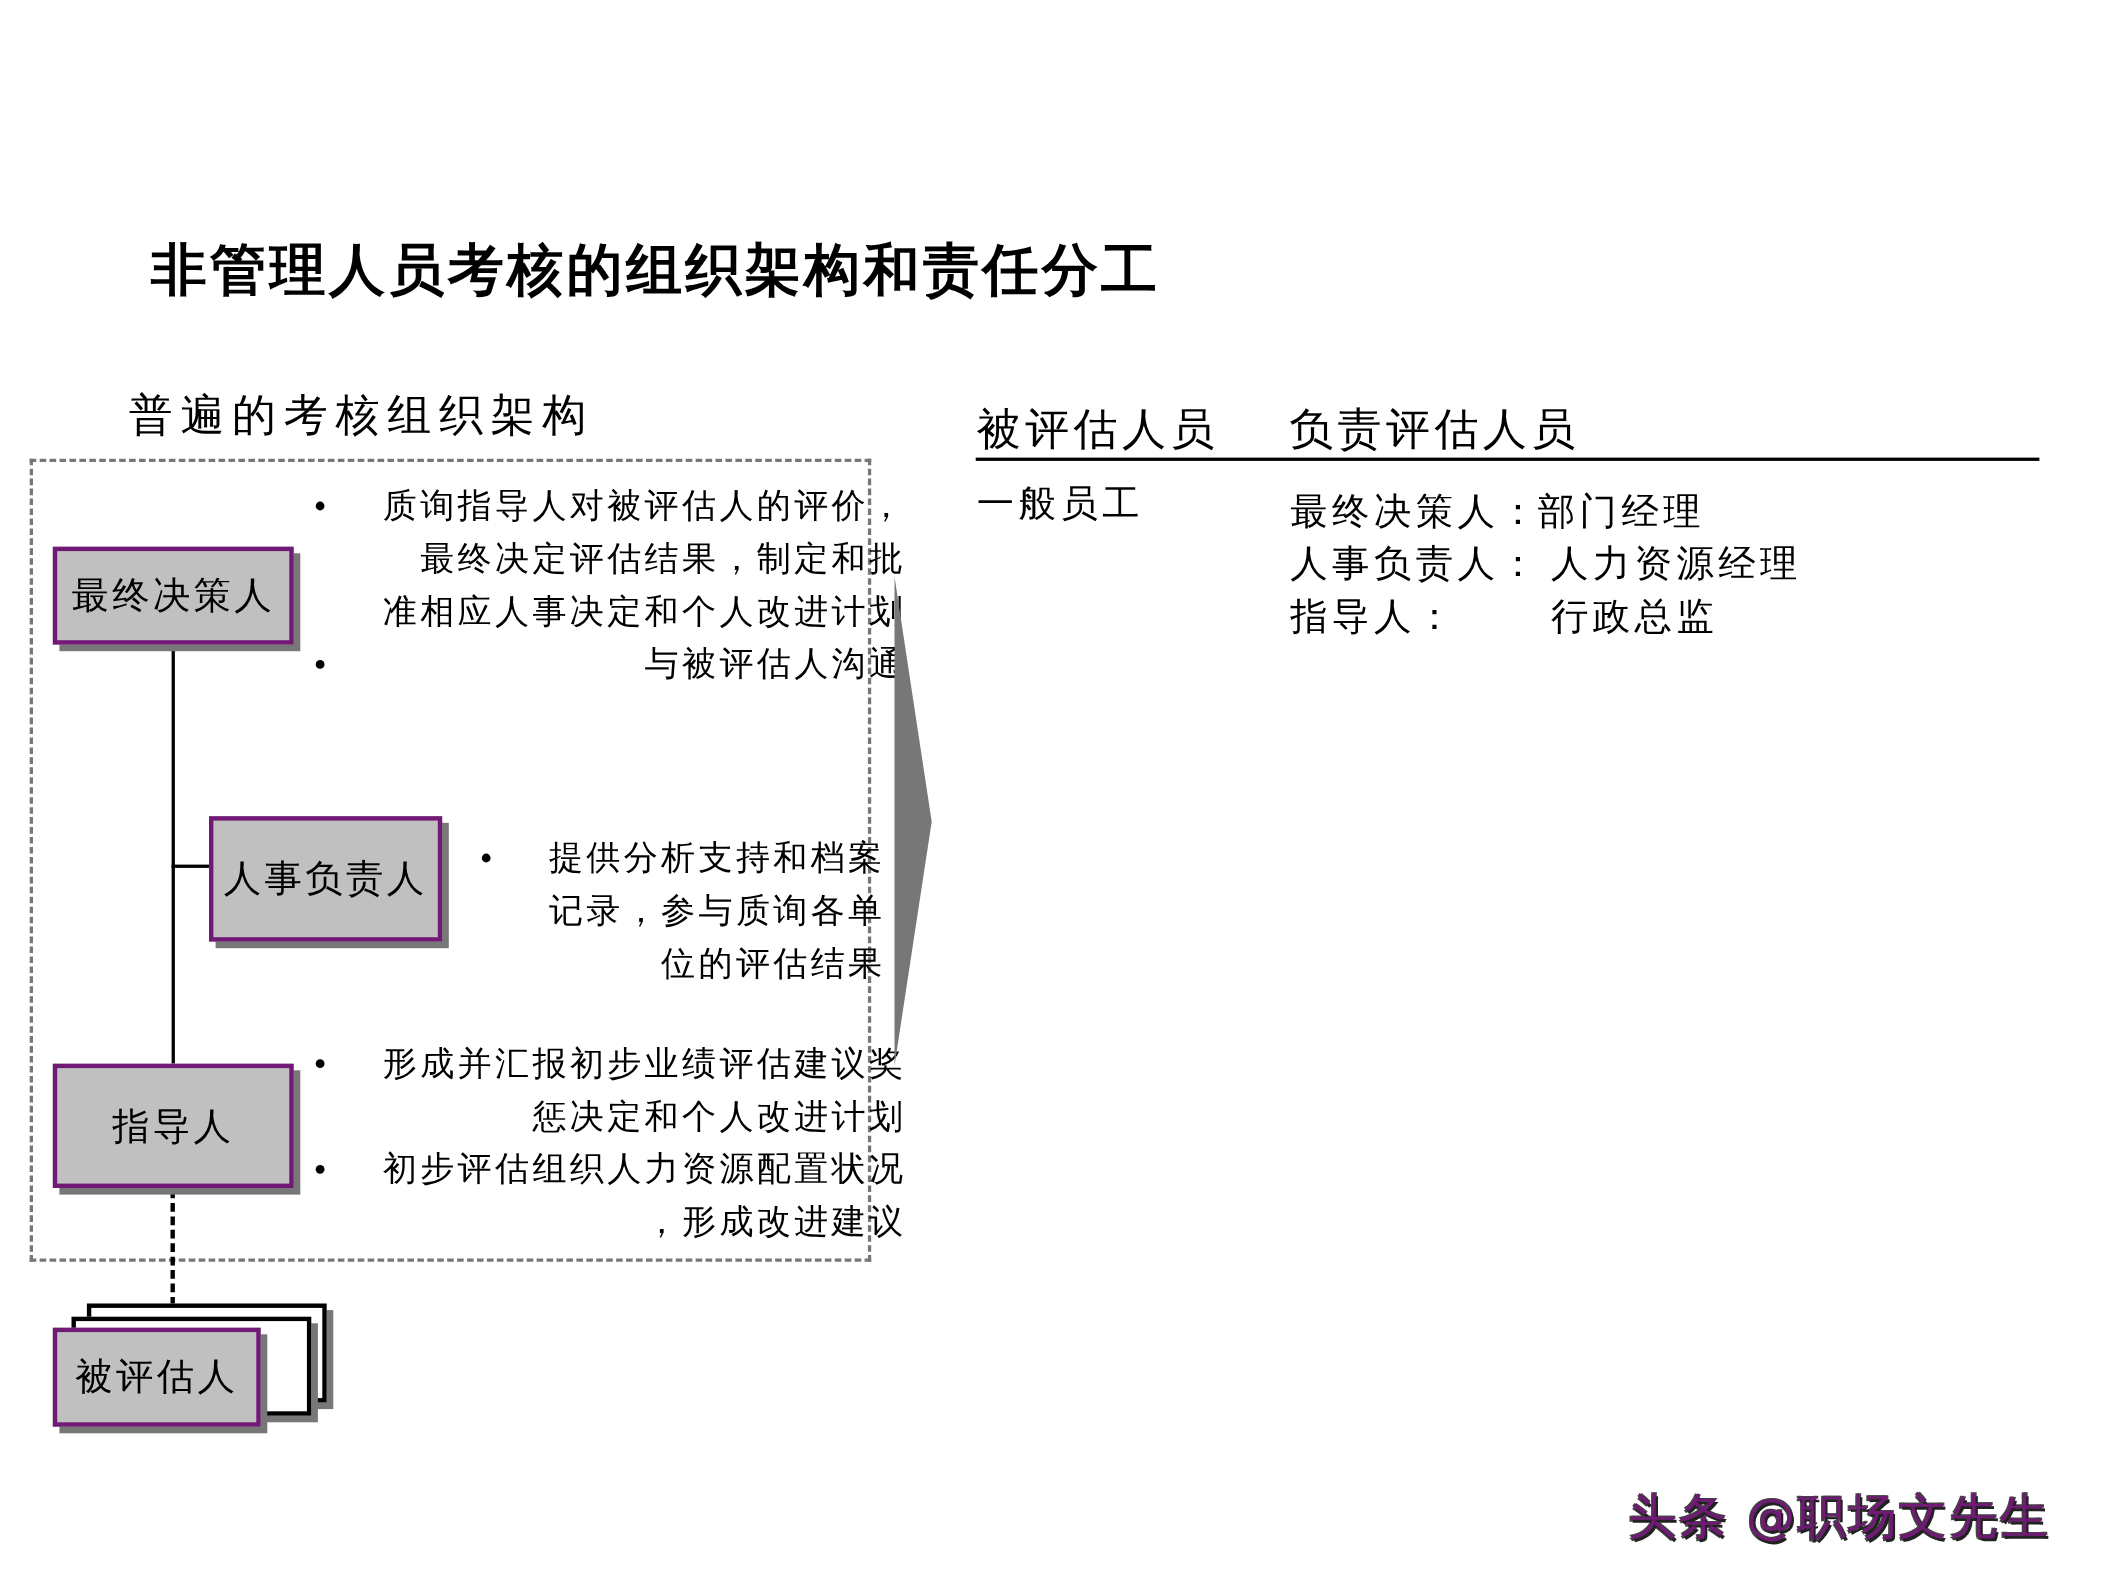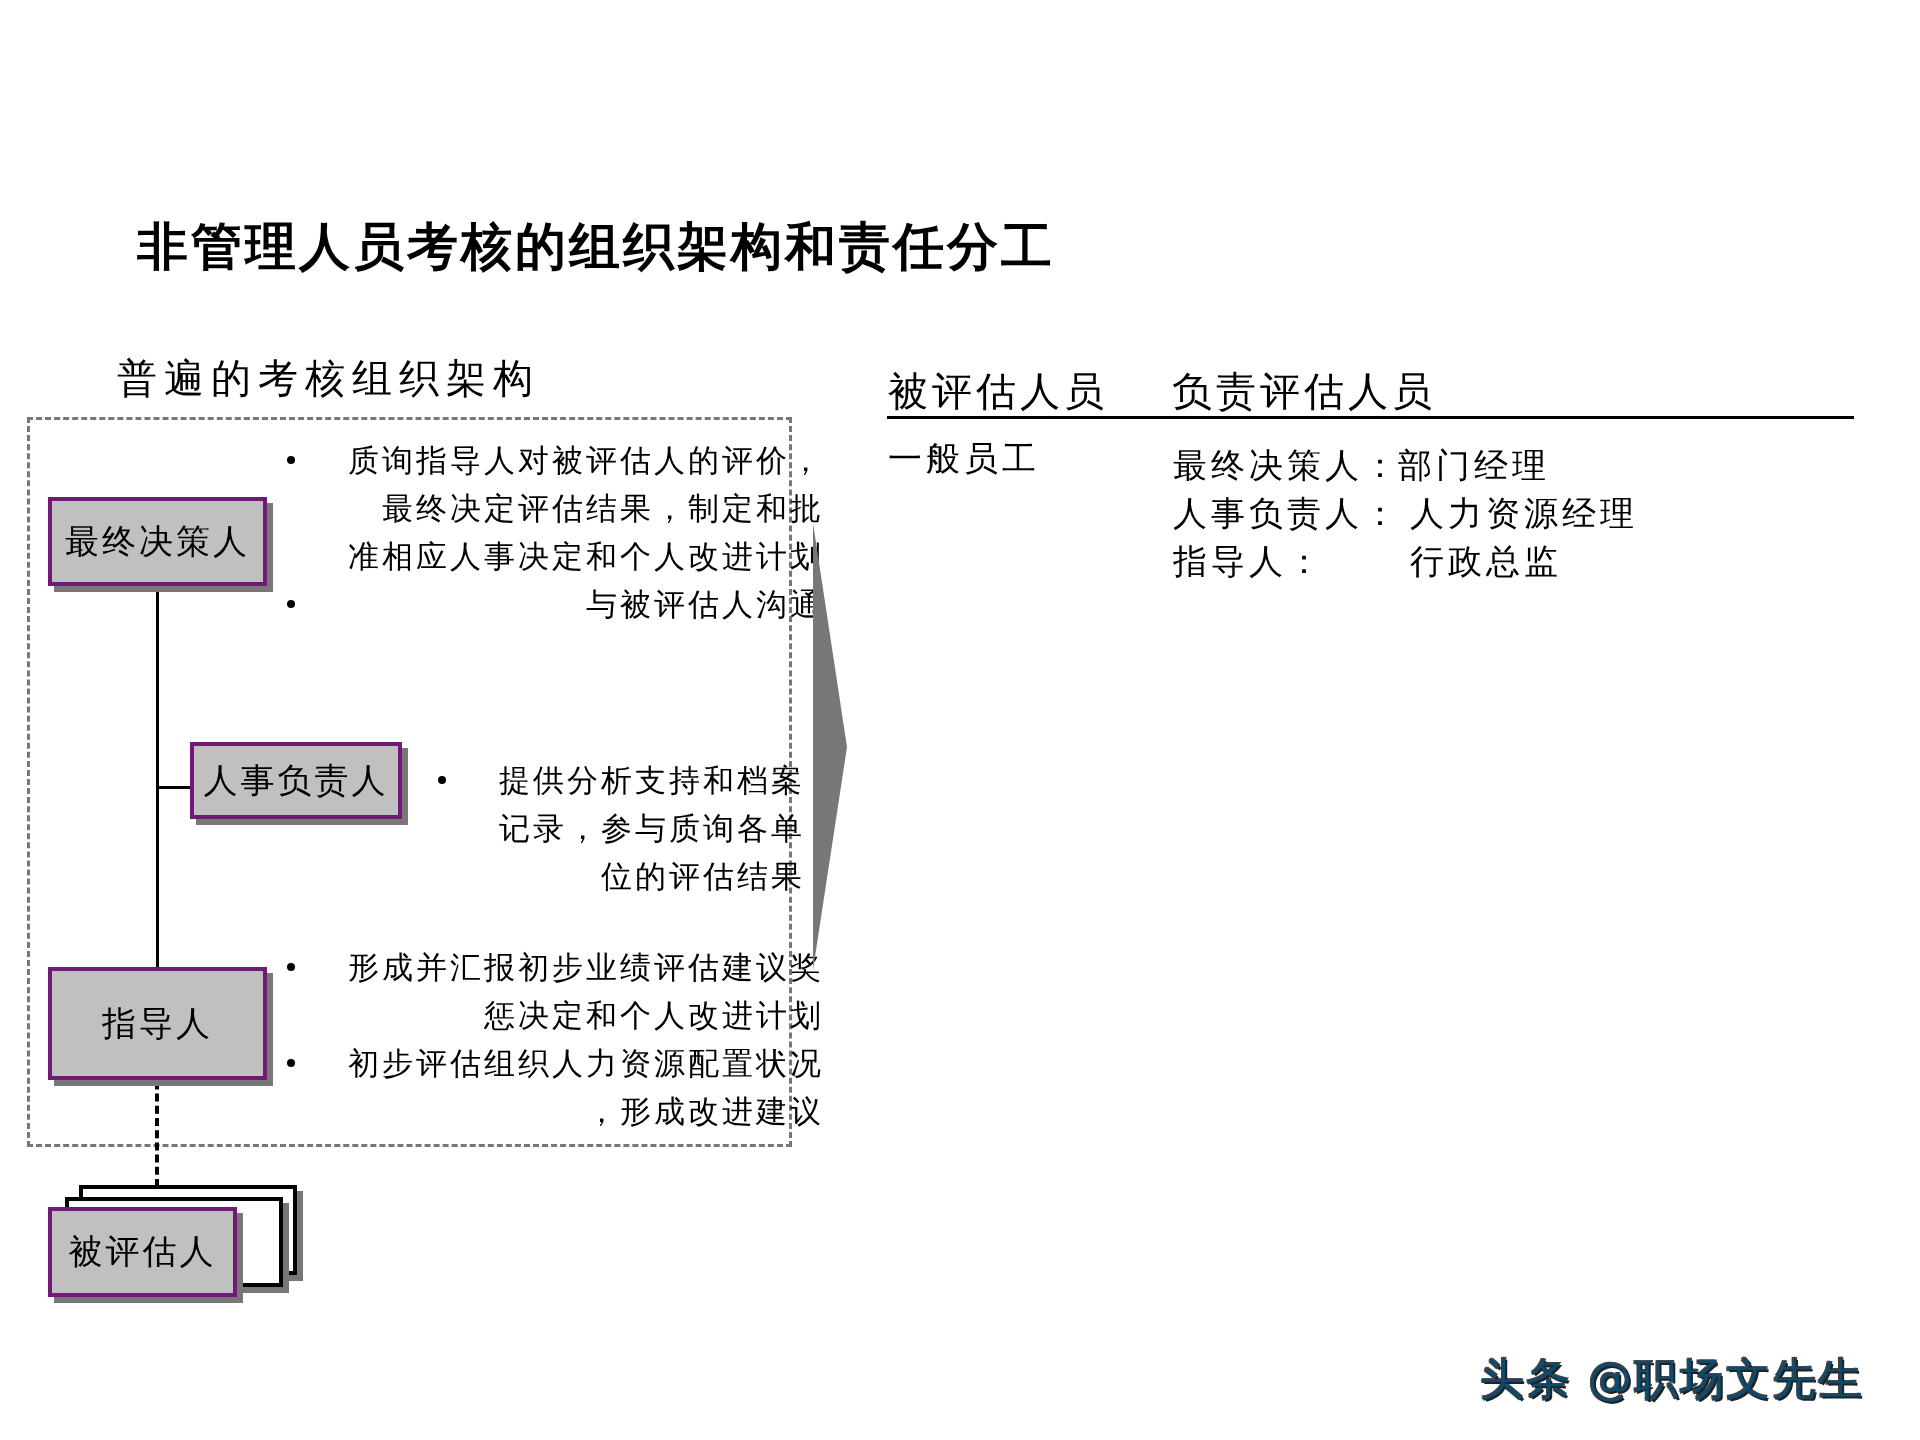--- a/index.html
+++ b/index.html
@@ -19,39 +19,39 @@
   .vdash { position:absolute; width:0; border-left:4px dashed #000; }
   .bullets { position:absolute; list-style:none; margin:0; padding:0; }
   .bullets li { position:relative; padding-left:55px; font-size:31px; letter-spacing:3px; line-height:48px;text-align:right; }
   .bullets li .dot { position:absolute; left:-6px; top:20px; width:8px; height:8px; border-radius:50%; background:#000; }
   .bullets li .line { display:block; white-space:nowrap; }
   .arrow { left:813px; top:523px; width:36px; height:447px; }
   .tbl-head { position:absolute; top:368px; font-size:40px; letter-spacing:4px; white-space:nowrap; line-height:46px; }
   .tbl-rule { left:887px; top:416px; width:967px; height:3px; background:#000; }
   .tbl-cell { position:absolute; font-size:34px; letter-spacing:4px; white-space:nowrap; line-height:48px; }
   .watermark { left:1480px; top:1350px; font-size:44px; white-space:nowrap; letter-spacing:2px;
-               font-family:"DejaVu Sans","Liberation Sans",sans-serif; color:#0c4a6e;
+               font-family:"DejaVu Sans","Liberation Sans",sans-serif; color:#701a75;
                text-shadow: 2px 2px 0 #222, -1px -1px 0 #444, 1px -1px 0 #444, -1px 1px 0 #444; }
 </style>
 </head>
 <body>
 
 <div class="abs title">非管理人员考核的组织架构和责任分工</div>
 
 <div class="abs subtitle">普遍的考核组织架构</div>
 <div class="abs dash-box"></div>
 
 <div class="vline" style="left:156px; top:586px; height:381px;"></div>
 <div class="hline" style="left:156px; top:786px; width:36px;"></div>
 <div class="vdash" style="left:155px; top:1057px; height:130px;"></div>
 
 <div class="node" style="left:48px; top:497px; width:219px; height:89px;">
   <span>最终决策人</span>
 </div>
-<div class="node" style="left:190px; top:742px; width:212px; height:77px;">
+<div class="node" style="left:190px; top:742px; width:212px; height:114px;">
   <span>人事负责人</span>
 </div>
 <div class="node" style="left:48px; top:967px; width:219px; height:113px;">
   <span>指导人</span>
 </div>
 
 <div class="card" style="left:79px; top:1185px; width:218px; height:90px;"></div>
 <div class="card" style="left:65px; top:1197px; width:218px; height:90px;"></div>
 <div class="node" style="left:48px; top:1207px; width:189px; height:90px;">
   <span>被评估人</span>

